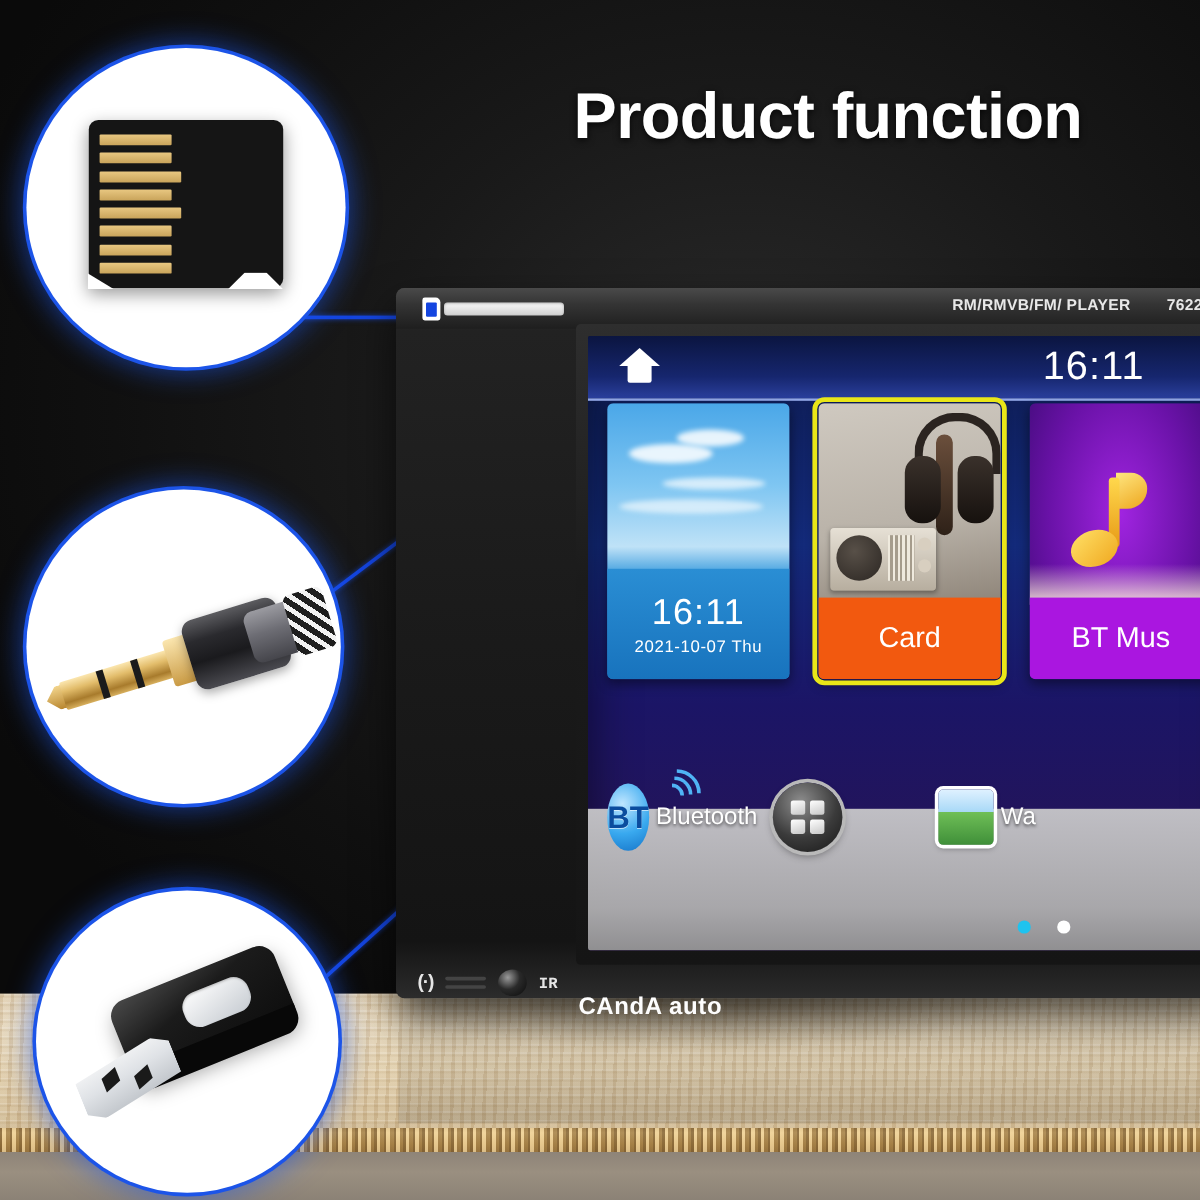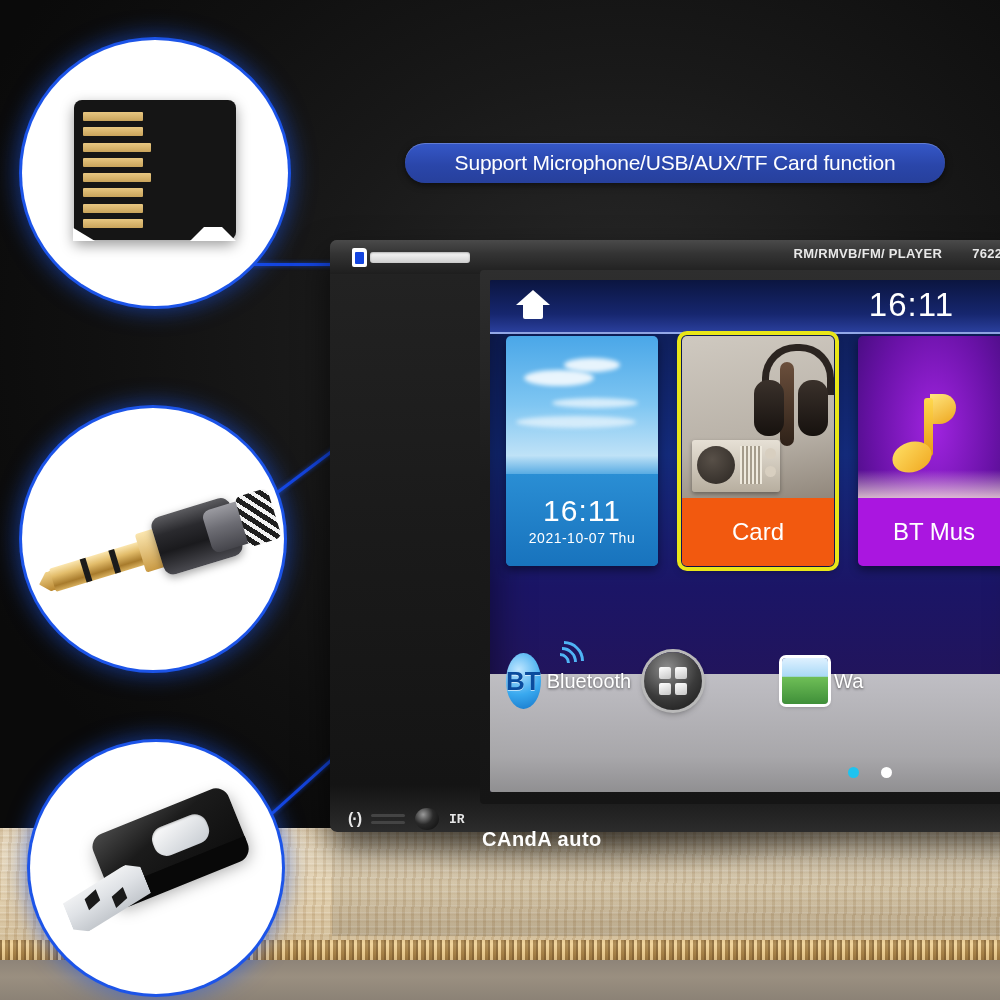--- a/index.html
+++ b/index.html
@@ -258,23 +258,21 @@
 </head>
 <body>
 
 <div id="stage">
 
   <div class="table-wood"></div>
   <div class="table-edge"></div>
   <div class="table-front"></div>
   <div class="floor-shadow"></div>
 
-  <div class="subbanner">
-    <span>Support Microphone/USB/AUX/TF Card function</span>
-  </div>
+  <div class="headline">Product function</div>
 
   <div class="wire" style="left:236px;top:263px;width:126px;"></div>
   <div class="dot" style="left:355px;top:258px;"></div>
   <div class="wire" style="left:268px;top:498px;width:120px;transform:rotate(-37deg);"></div>
   <div class="dot" style="left:355px;top:318px;"></div>
   <div class="wire" style="left:252px;top:830px;width:140px;transform:rotate(-42deg);"></div>
   <div class="dot" style="left:336px;top:745px;"></div>
 
   <div class="callout c-tf">
     <div class="sd">

